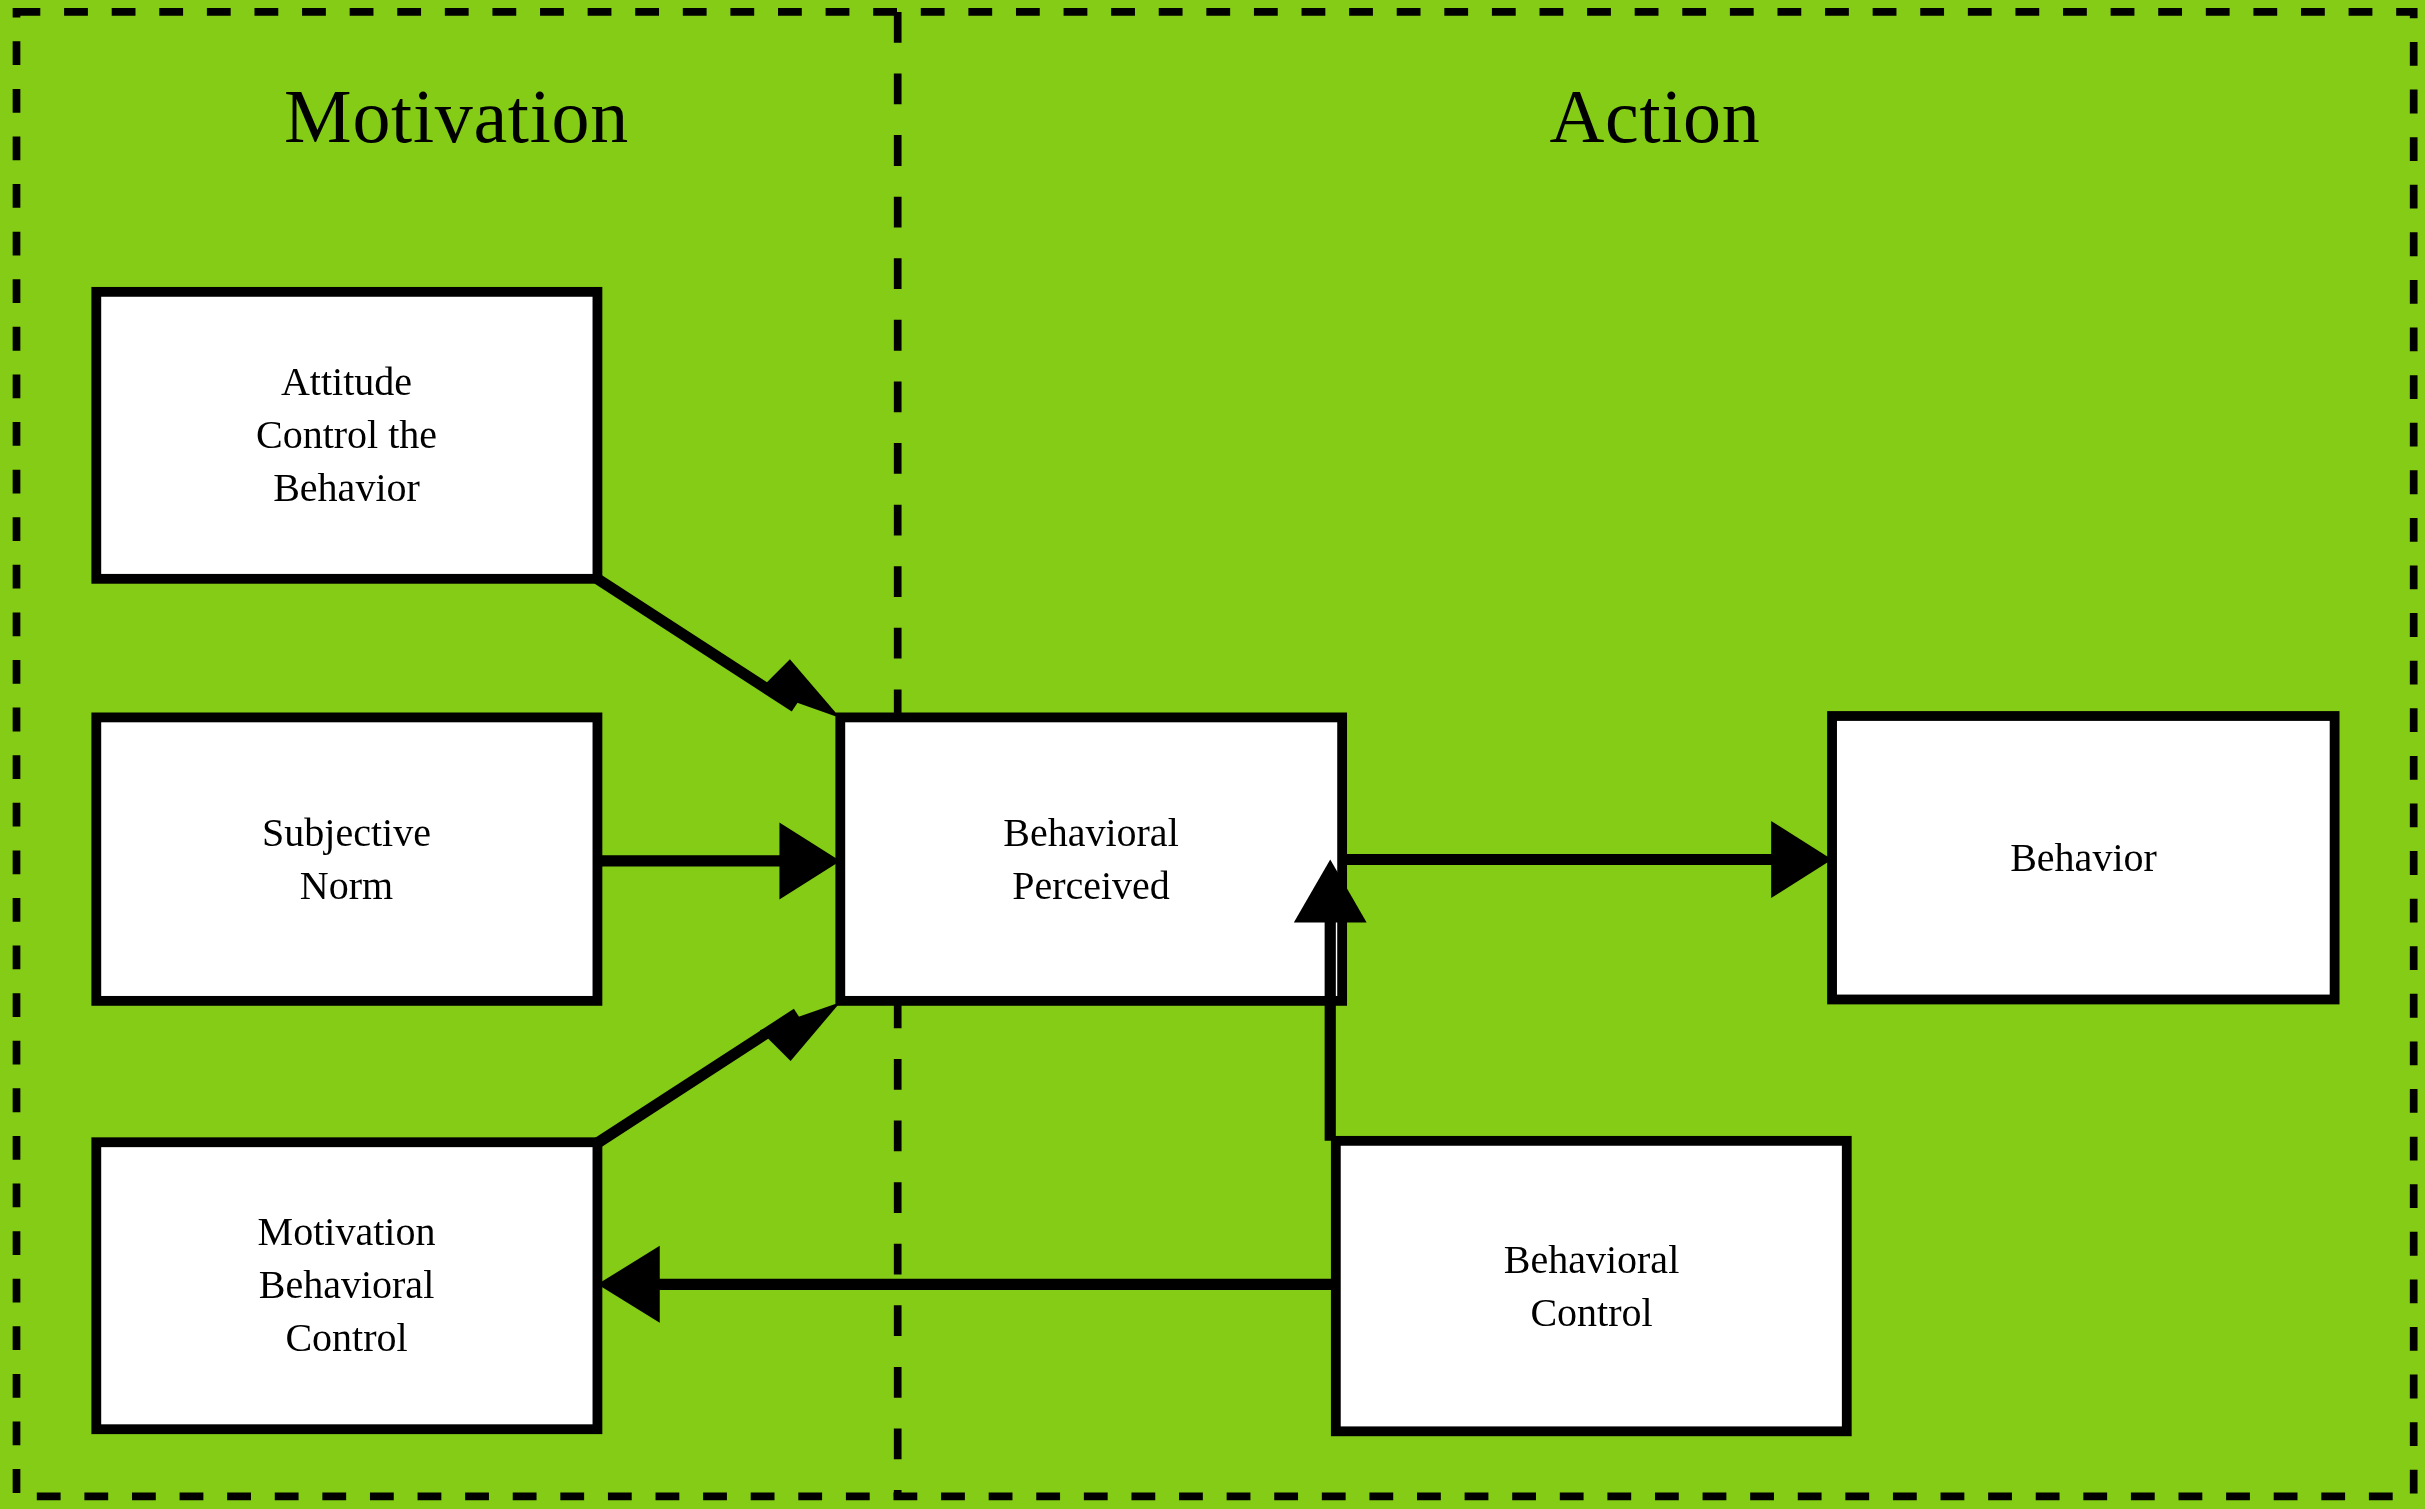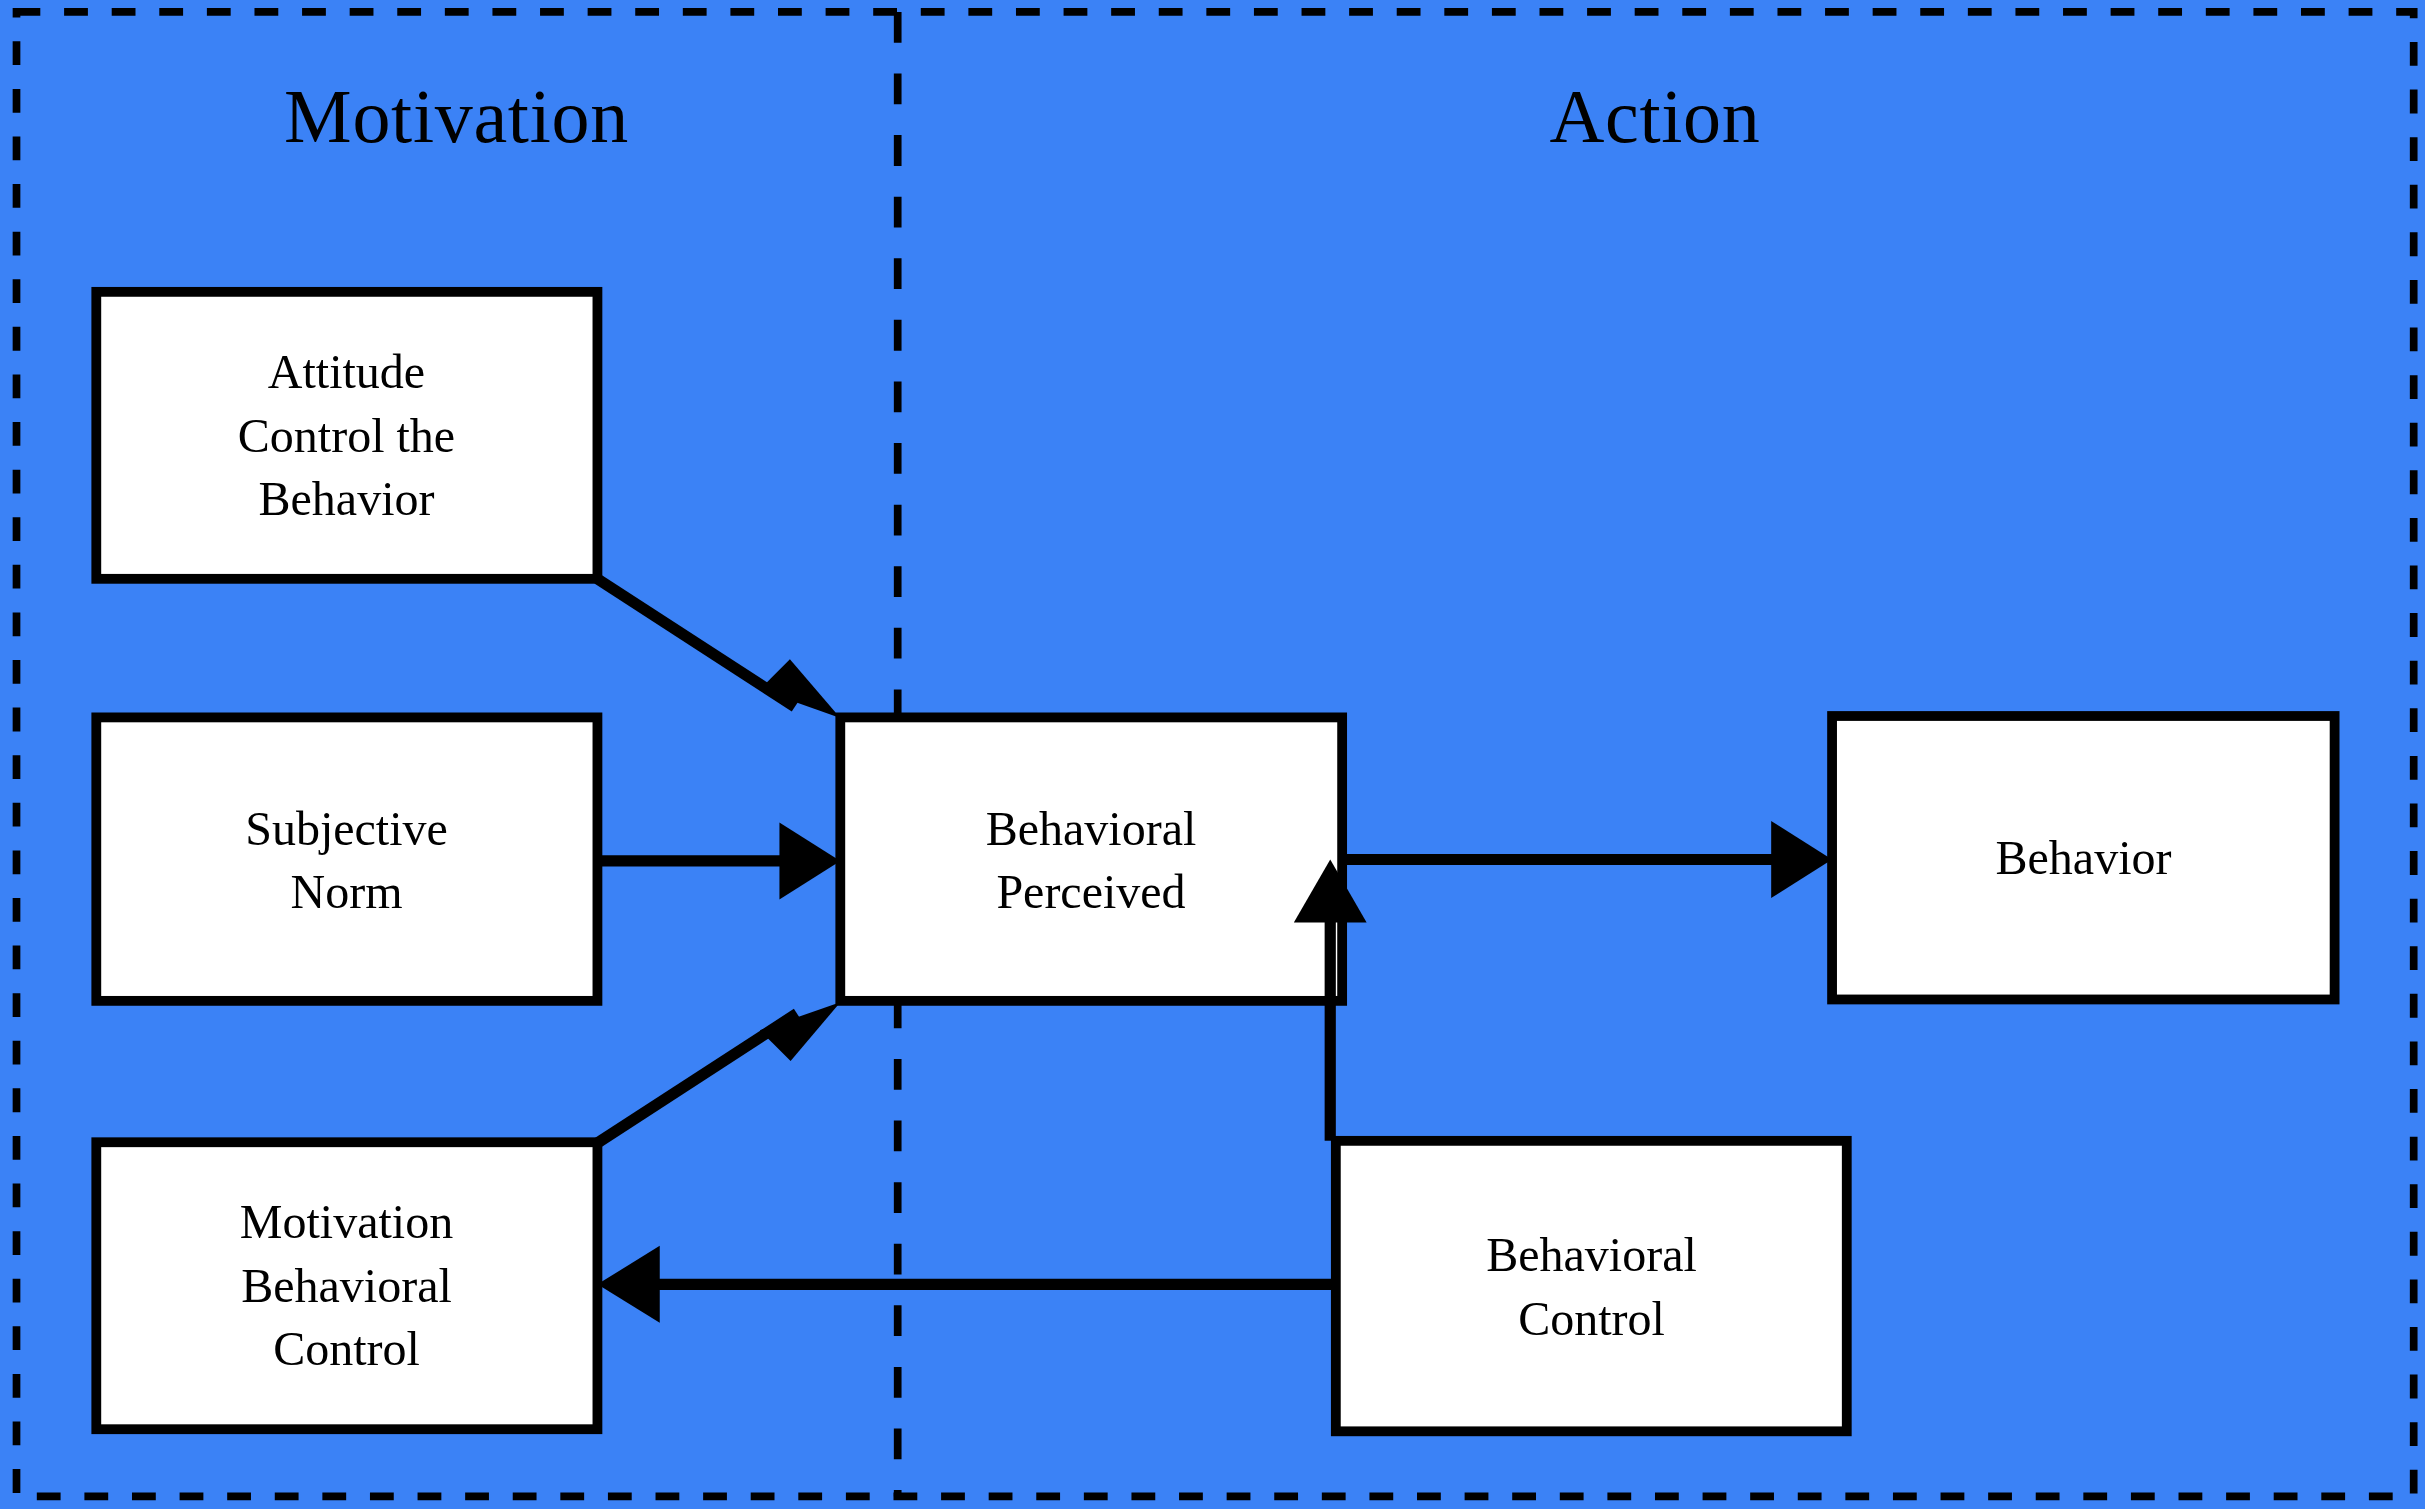--- a/index.html
+++ b/index.html
@@ -7,21 +7,21 @@
     padding: 0;
     background: #ffffff;
   }
   body {
     font-family: "Liberation Serif", "DejaVu Serif", serif;
   }
   #stage {
     position: relative;
     width: 2426px;
     height: 1509px;
-    background: #3b82f6;
+    background: #84cc16;
     overflow: hidden;
   }
   #diagram-svg {
     position: absolute;
     left: 0;
     top: 0;
     width: 2426px;
     height: 1509px;
     display: block;
   }
@@ -37,21 +37,21 @@
     letter-spacing: 0.7px;
   }
   .node-label {
     position: absolute;
     display: flex;
     align-items: center;
     justify-content: flex-end;
     text-align: center;
     color: #000000;
     font-family: "Liberation Serif", "DejaVu Serif", serif;
-    font-size: 48px;
+    font-size: 40px;
     line-height: 1.32;
     padding: 0 7px;
     box-sizing: border-box;
   }
   .node-label span { display: block; width: 100%; }
 </style>
 </head>
 <body>
 
 <div id="stage">

